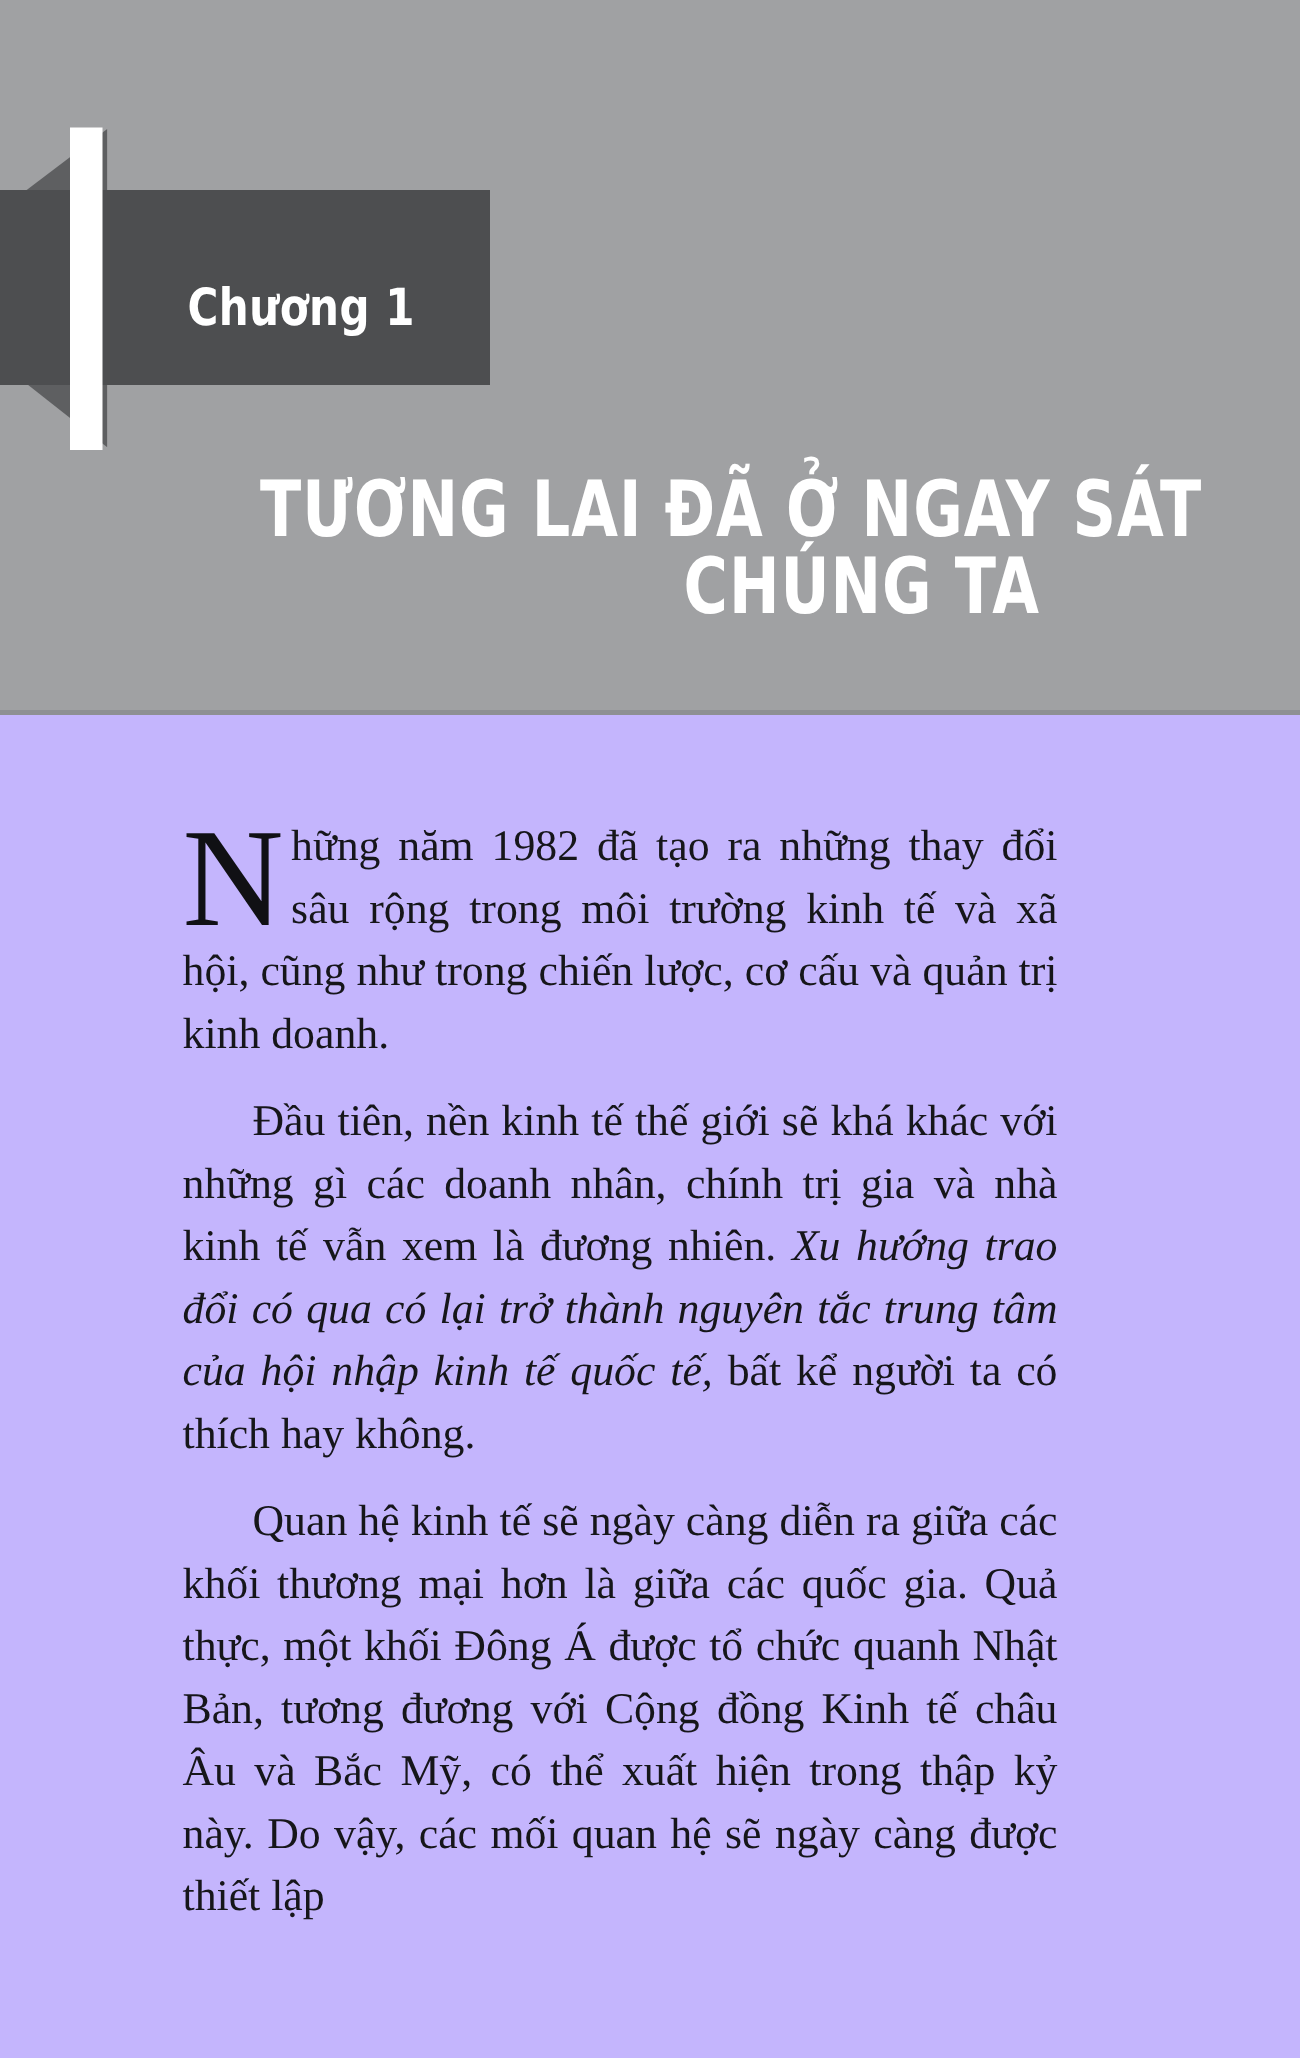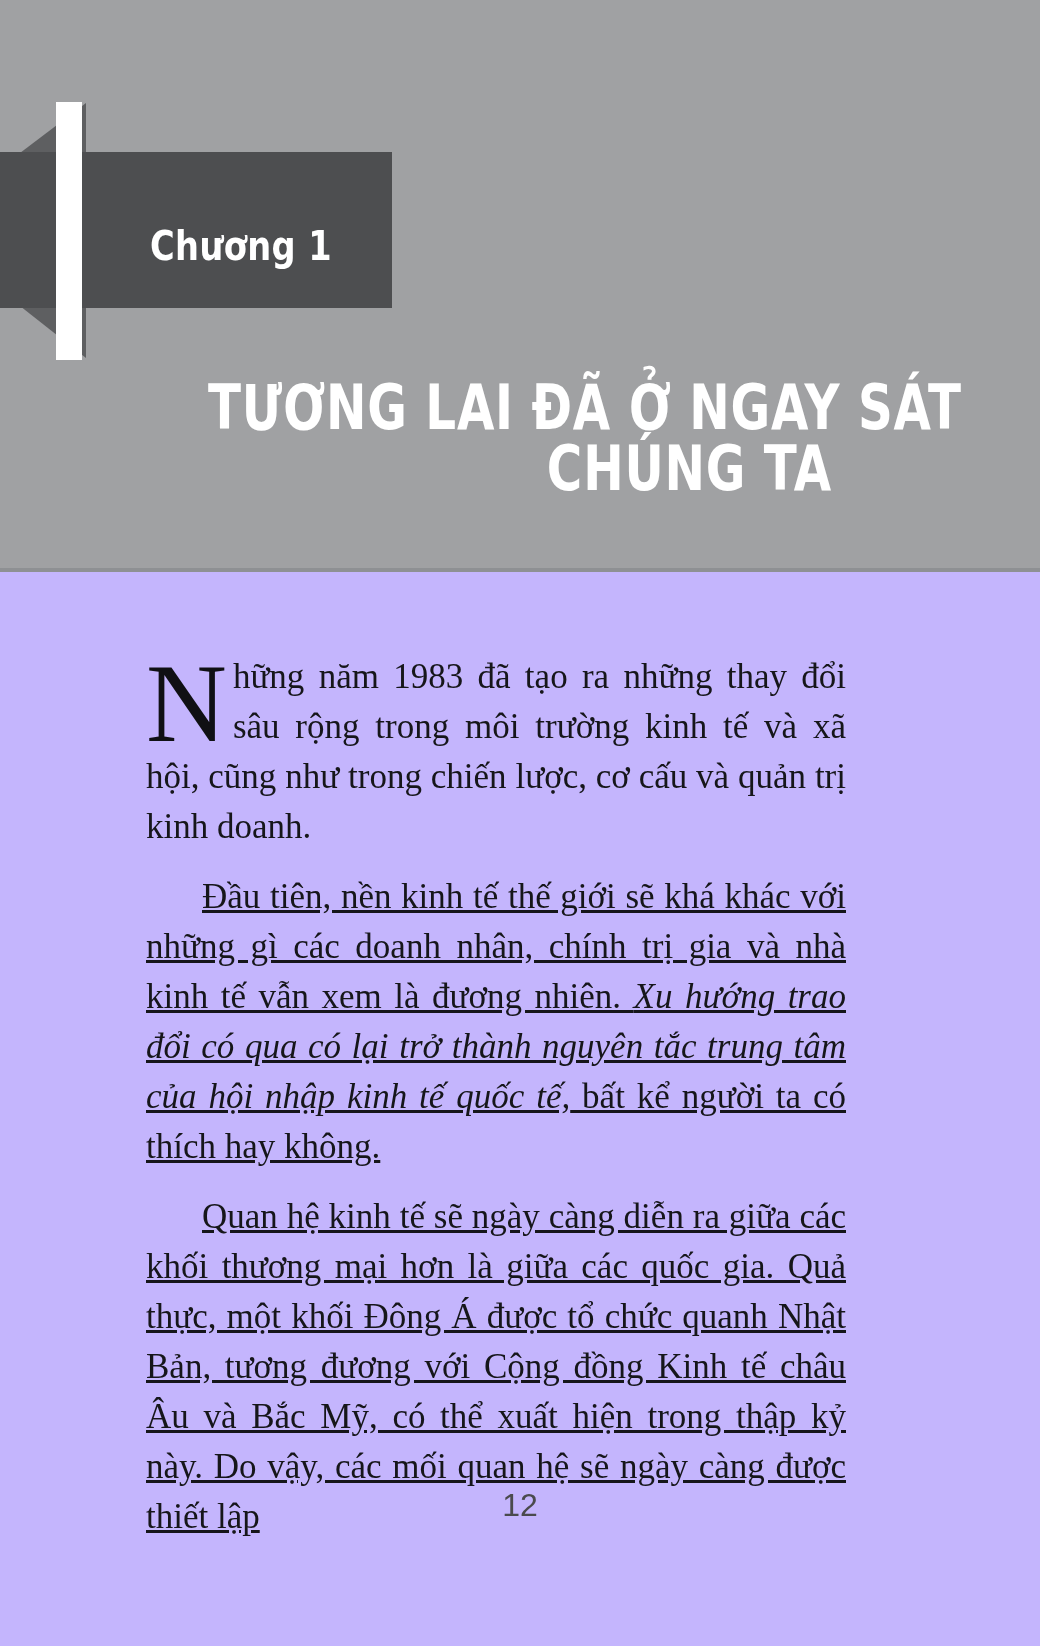--- a/index.html
+++ b/index.html
@@ -132,21 +132,21 @@
     font-family: "Liberation Serif", serif;
     font-size: 35px;
     line-height: 50px;
     color: #16161a;
     text-align: justify;
     text-justify: inter-word;
     margin: 0;
     hyphens: none;
   }
   .para + .para { margin-top: 20px; }
-  .para.indent { text-indent: 56px; text-decoration: underline; }
+  .para.indent { text-indent: 56px; }
 
   .para .ital {
     font-style: italic;
   }
 
   
   .dropcap {
     float: left;
     font-family: "Liberation Serif", serif;
     font-size: 112px;
@@ -185,23 +185,22 @@
       <span class="tline">TƯƠNG LAI ĐÃ Ở NGAY SÁT</span>
       <span class="tline">CHÚNG TA</span>
     </div>
 
     <div class="header-bottom-rule"></div>
   </div>
 
   <div class="body-area">
 
     <p class="para">
-      <span class="dropcap">N</span><span>hững năm 1983 đã tạo ra những thay đổi sâu rộng trong môi trường kinh tế và xã hội, cũng như trong chiến lược, cơ cấu và quản trị kinh doanh.</span>
+      <span class="dropcap">N</span><span>hững năm 1982 đã tạo ra những thay đổi sâu rộng trong môi trường kinh tế và xã hội, cũng như trong chiến lược, cơ cấu và quản trị kinh doanh.</span>
     </p>
 
     <p class="para indent"><span>Đầu tiên, nền kinh tế thế giới sẽ khá khác với những gì các doanh nhân, chính trị gia và nhà kinh tế vẫn xem là đương nhiên. </span><span class="ital">Xu hướng trao đổi có qua có lại trở thành nguyên tắc trung tâm của hội nhập kinh tế quốc tế,</span><span> bất kể người ta có thích hay không.</span></p>
 
     <p class="para indent">Quan hệ kinh tế sẽ ngày càng diễn ra giữa các khối thương mại hơn là giữa các quốc gia. Quả thực, một khối Đông Á được tổ chức quanh Nhật Bản, tương đương với Cộng đồng Kinh tế châu Âu và Bắc Mỹ, có thể xuất hiện trong thập kỷ này. Do vậy, các mối quan hệ sẽ ngày càng được thiết lập</p>
   </div>
 
-  <div class="page-number">12</div>
 
 </div>
 
 </body></html>

